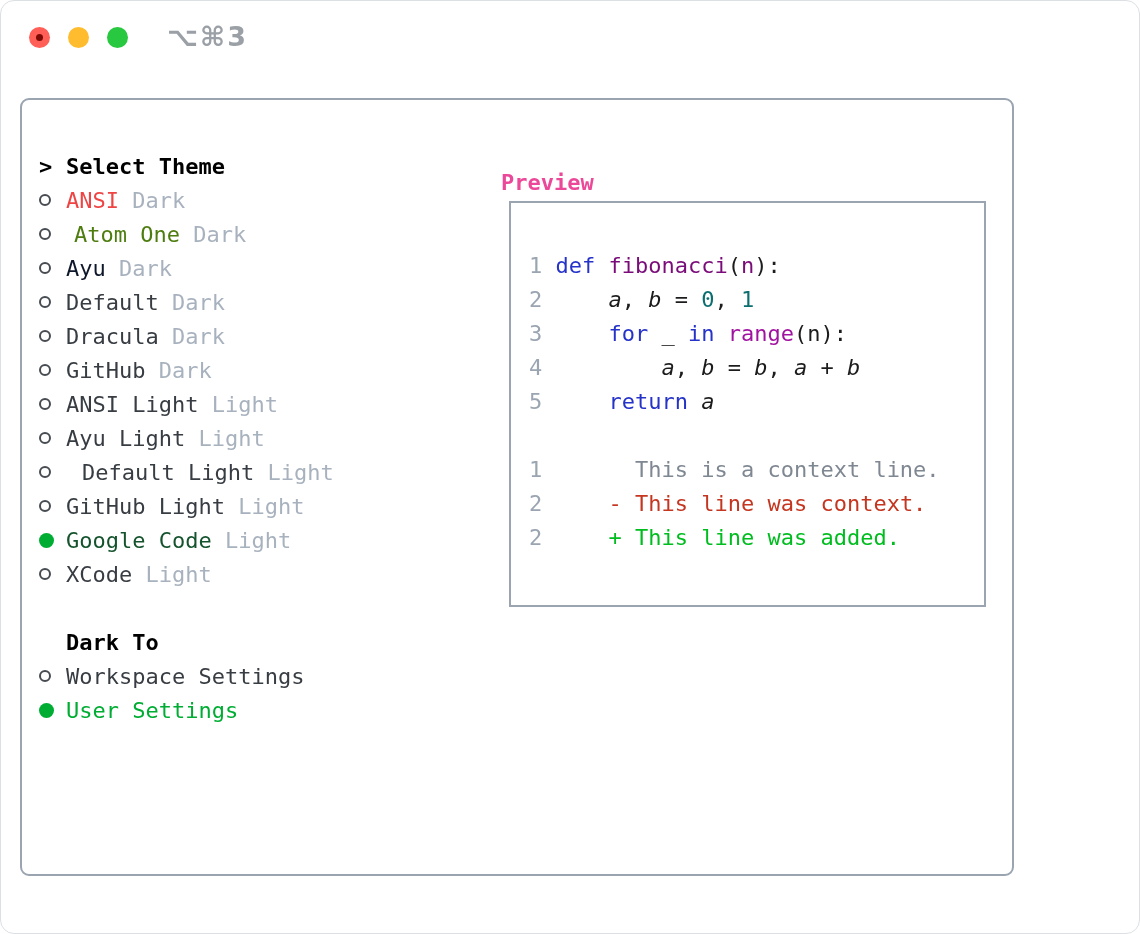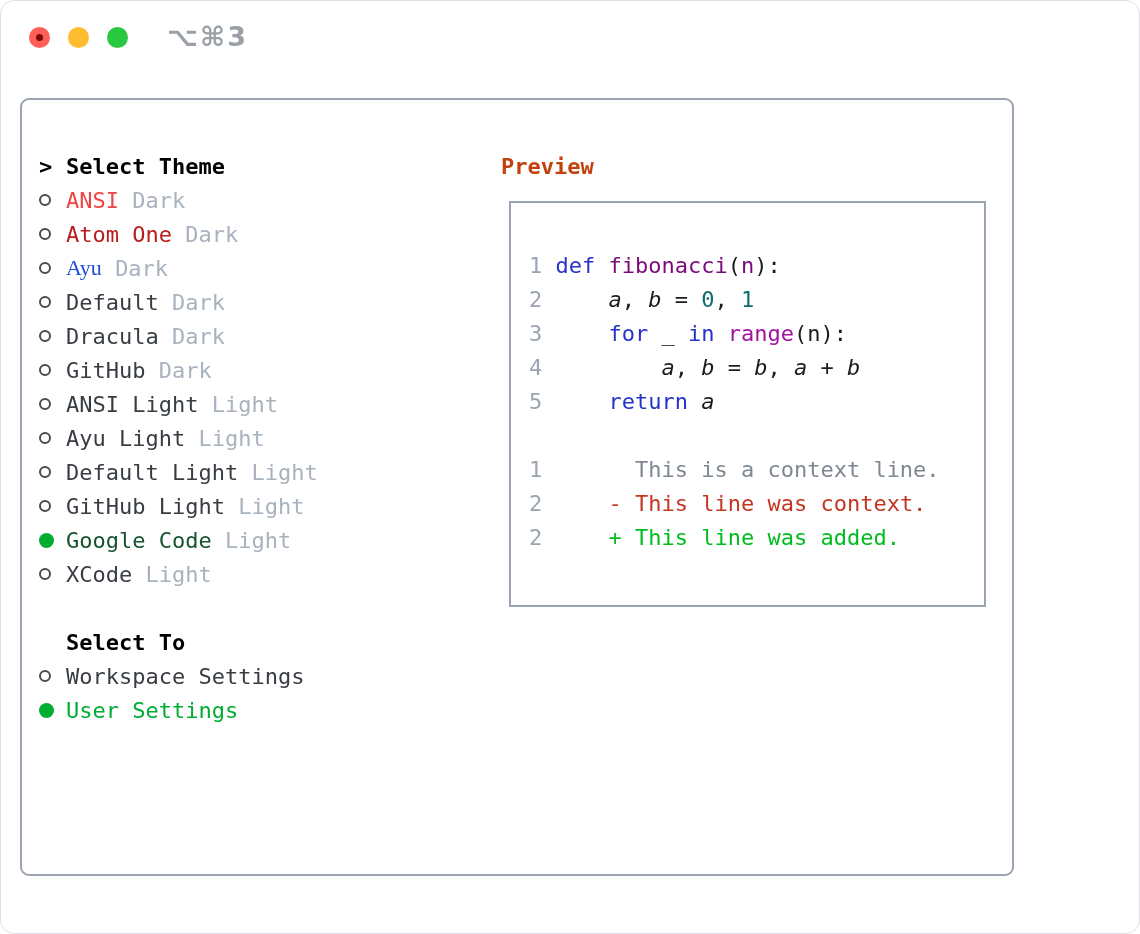--- a/index.html
+++ b/index.html
@@ -33,22 +33,22 @@
   .ring{width:12px; height:12px; border:2px solid #474c52; border-radius:50%; box-sizing:border-box;}
   .dot{width:15px; height:15px; border-radius:50%;}
   .title-row{font-weight:bold; color:#000000;}
   .prefix{font-weight:bold; color:#000000;}
   .variant{margin-left:13.25px;}
   .spacer{height:34px;}
   .apply-title{height:34px; display:flex; align-items:center; padding-left:27px; font-size:22px; font-weight:bold; color:#000000;}
   .help{margin-top:34px; width:400px; font-size:22px; line-height:34px; white-space:normal;}
   
   .preview-title{
-    position:absolute; left:479px; top:49px; height:34px; display:flex; align-items:center;
-    font-size:22px; font-weight:bold; color:#c2410c;
+    position:absolute; left:479px; top:65px; height:34px; display:flex; align-items:center;
+    font-size:22px; font-weight:bold; color:#ec4899;
   }
   .preview-box{
     position:absolute; left:487px; top:101px; width:477px; height:406px;
     border:2px solid #9aa5b1; box-sizing:border-box; background:#ffffff;
     padding:46px 0 11px 18px; overflow:hidden;
   }
   .pline{height:34px; line-height:34px; font-size:22px; white-space:pre;}
   .it{font-style:italic;}
 </style>
 </head>
@@ -68,34 +68,34 @@
   </div>
 
   <div class="panel">
 
     <div class="left-col">
       <div class="row title-row">
         <span class="marker prefix">&gt;</span><span>Select Theme</span>
       </div>
       <div id="theme-list">
           <div class="row"><span class="marker"><span class="ring"></span></span><span class="name" style="color: #ef4444;">ANSI</span><span class="variant" style="color: rgb(168, 178, 190);">Dark</span></div>
-          <div class="row"><span class="marker"><span class="ring"></span></span><span class="name" style="color: #b91c1c;">Atom One</span><span class="variant" style="color: rgb(168, 178, 190);">Dark</span></div>
-          <div class="row"><span class="marker"><span class="ring"></span></span><span class="name" style="color: #1d4ed8; font-family: Liberation Serif, serif;">Ayu</span><span class="variant" style="color: rgb(168, 178, 190);">Dark</span></div>
+          <div class="row"><span class="marker"><span class="ring"></span></span><span class="name" style="color: #4d7c0f; margin-left: 8px;">Atom One</span><span class="variant" style="color: rgb(168, 178, 190);">Dark</span></div>
+          <div class="row"><span class="marker"><span class="ring"></span></span><span class="name" style="color: #0f172a;">Ayu</span><span class="variant" style="color: rgb(168, 178, 190);">Dark</span></div>
           <div class="row"><span class="marker"><span class="ring"></span></span><span class="name" style="color: rgb(56, 61, 67);">Default</span><span class="variant" style="color: rgb(168, 178, 190);">Dark</span></div>
           <div class="row"><span class="marker"><span class="ring"></span></span><span class="name" style="color: rgb(56, 61, 67);">Dracula</span><span class="variant" style="color: rgb(168, 178, 190);">Dark</span></div>
           <div class="row"><span class="marker"><span class="ring"></span></span><span class="name" style="color: rgb(56, 61, 67); text-align: right;">GitHub</span><span class="variant" style="color: rgb(168, 178, 190);">Dark</span></div>
           <div class="row"><span class="marker"><span class="ring"></span></span><span class="name" style="color: rgb(56, 61, 67);">ANSI Light</span><span class="variant" style="color: rgb(168, 178, 190);">Light</span></div>
           <div class="row"><span class="marker"><span class="ring"></span></span><span class="name" style="color: rgb(56, 61, 67);">Ayu Light</span><span class="variant" style="color: rgb(168, 178, 190);">Light</span></div>
-          <div class="row"><span class="marker"><span class="ring"></span></span><span class="name" style="color: rgb(56, 61, 67);">Default Light</span><span class="variant" style="color: rgb(168, 178, 190);">Light</span></div>
+          <div class="row"><span class="marker"><span class="ring"></span></span><span class="name" style="color: rgb(56, 61, 67); margin-left: 16px;">Default Light</span><span class="variant" style="color: rgb(168, 178, 190);">Light</span></div>
           <div class="row"><span class="marker"><span class="ring"></span></span><span class="name" style="color: rgb(56, 61, 67);">GitHub Light</span><span class="variant" style="color: rgb(168, 178, 190);">Light</span></div>
           <div class="row"><span class="marker"><span class="dot" style="background: rgb(0, 173, 51);"></span></span><span class="name" style="color: #14532d;">Google Code</span><span class="variant" style="color: rgb(168, 178, 190);">Light</span></div>
           <div class="row"><span class="marker"><span class="ring"></span></span><span class="name" style="color: rgb(56, 61, 67);">XCode</span><span class="variant" style="color: rgb(168, 178, 190);">Light</span></div>
         </div>
       <div class="spacer"></div>
-      <div class="apply-title">Select To</div>
+      <div class="apply-title">Dark To</div>
       <div id="apply-list">
           <div class="row"><span class="marker"><span class="ring"></span></span><span class="name" style="color: rgb(56, 61, 67);">Workspace Settings</span></div>
           <div class="row"><span class="marker"><span class="dot" style="background: rgb(0, 173, 51);"></span></span><span class="name" style="color: rgb(0, 173, 51);">User Settings</span></div>
         </div>
     </div>
 
     <div class="preview-title">Preview</div>
     <div class="preview-box">
       <div id="preview-lines">
           <div class="pline"><span class="ln" style="color: rgb(154, 165, 177);">1</span><span style="color: rgb(28, 28, 28);"> </span><span style="color: rgb(38, 51, 201);">def</span><span style="color: rgb(28, 28, 28);"> </span><span style="color: rgb(122, 12, 122);">fibonacci</span><span style="color: rgb(28, 28, 28);">(</span><span style="color: rgb(122, 12, 122);">n</span><span style="color: rgb(28, 28, 28);">):</span></div>

